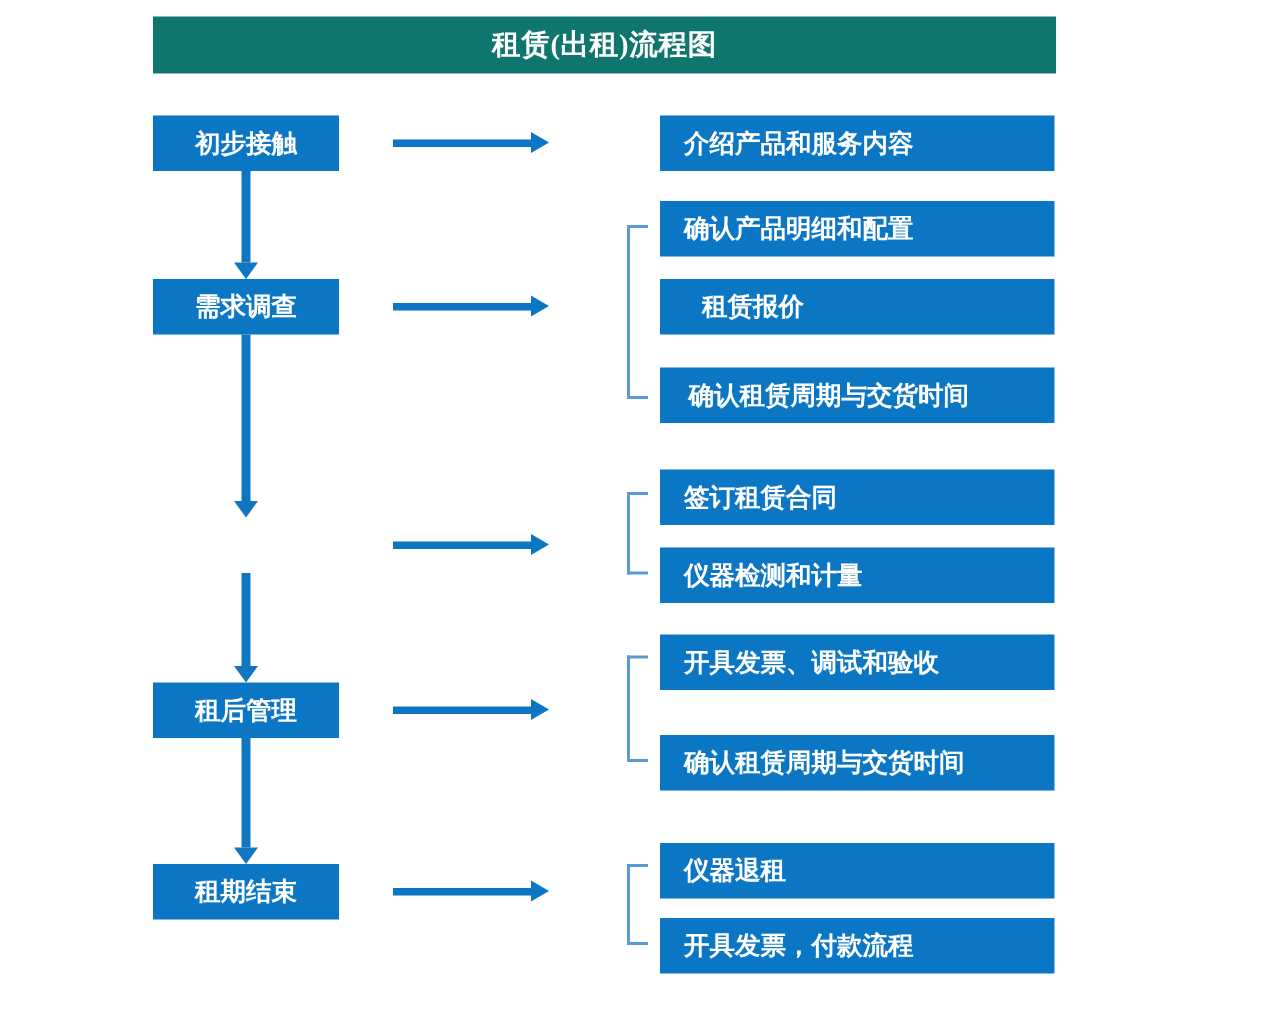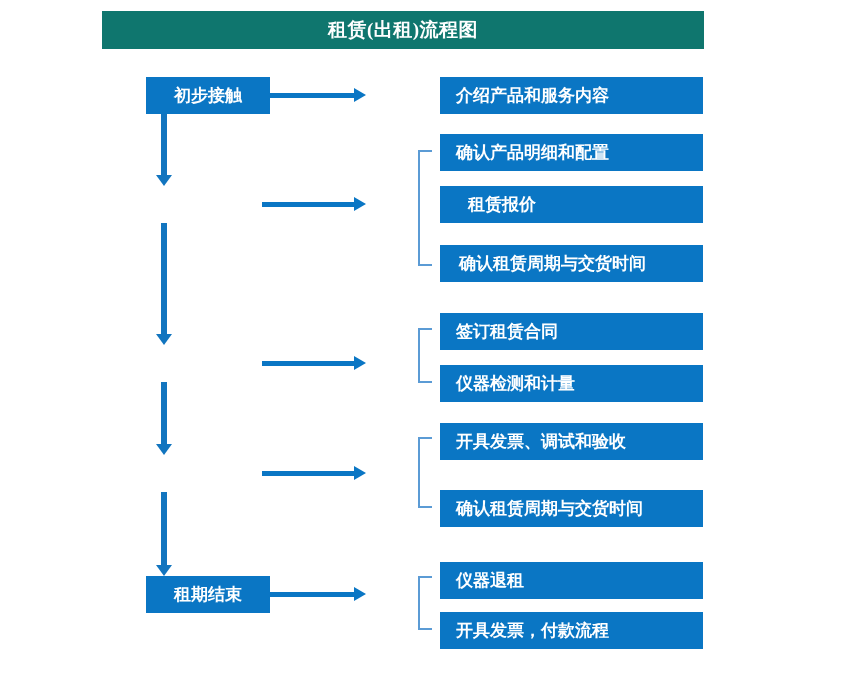--- a/index.html
+++ b/index.html
@@ -49,21 +49,20 @@
     color: #ffffff;
     font-weight: bold;
     font-size: 18px;
     white-space: nowrap;
     font-family: "Liberation Serif", "DejaVu Serif", serif;
   }
   .node.stage {
     width: 124px;
     height: 37px;
     justify-content: center;
-    margin-left: 44px;
   }
   .node.stage .node-text {
     font-size: 17px;
   }
   .node.detail {
     left: 440px;
     width: 263px;
     height: 37px;
     justify-content: flex-start;
     padding-left: 16px;
@@ -128,22 +127,28 @@
 <div id="canvas">
 
   <div class="title-bar">
     <span class="title-text">租赁(出租)流程图</span>
   </div>
 
   <div class="node stage" style="left:102px; top:77px;">
     <span class="node-text">初步接触</span>
   </div>
 
-
-
+  <div class="node stage" style="left:102px; top:186px;">
+    <span class="node-text">需求调查</span>
+  </div>
+
+
+  <div class="node stage" style="left:102px; top:455px;">
+    <span class="node-text">租后管理</span>
+  </div>
 
   <div class="node stage" style="left:102px; top:576px;">
     <span class="node-text">租期结束</span>
   </div>
 
   <div class="v-arrow" style="left:156px; top:114px; height:72px;">
     <div class="shaft" style="height:61px;"></div>
     <div class="head" style="top:61px;"></div>
   </div>
 

